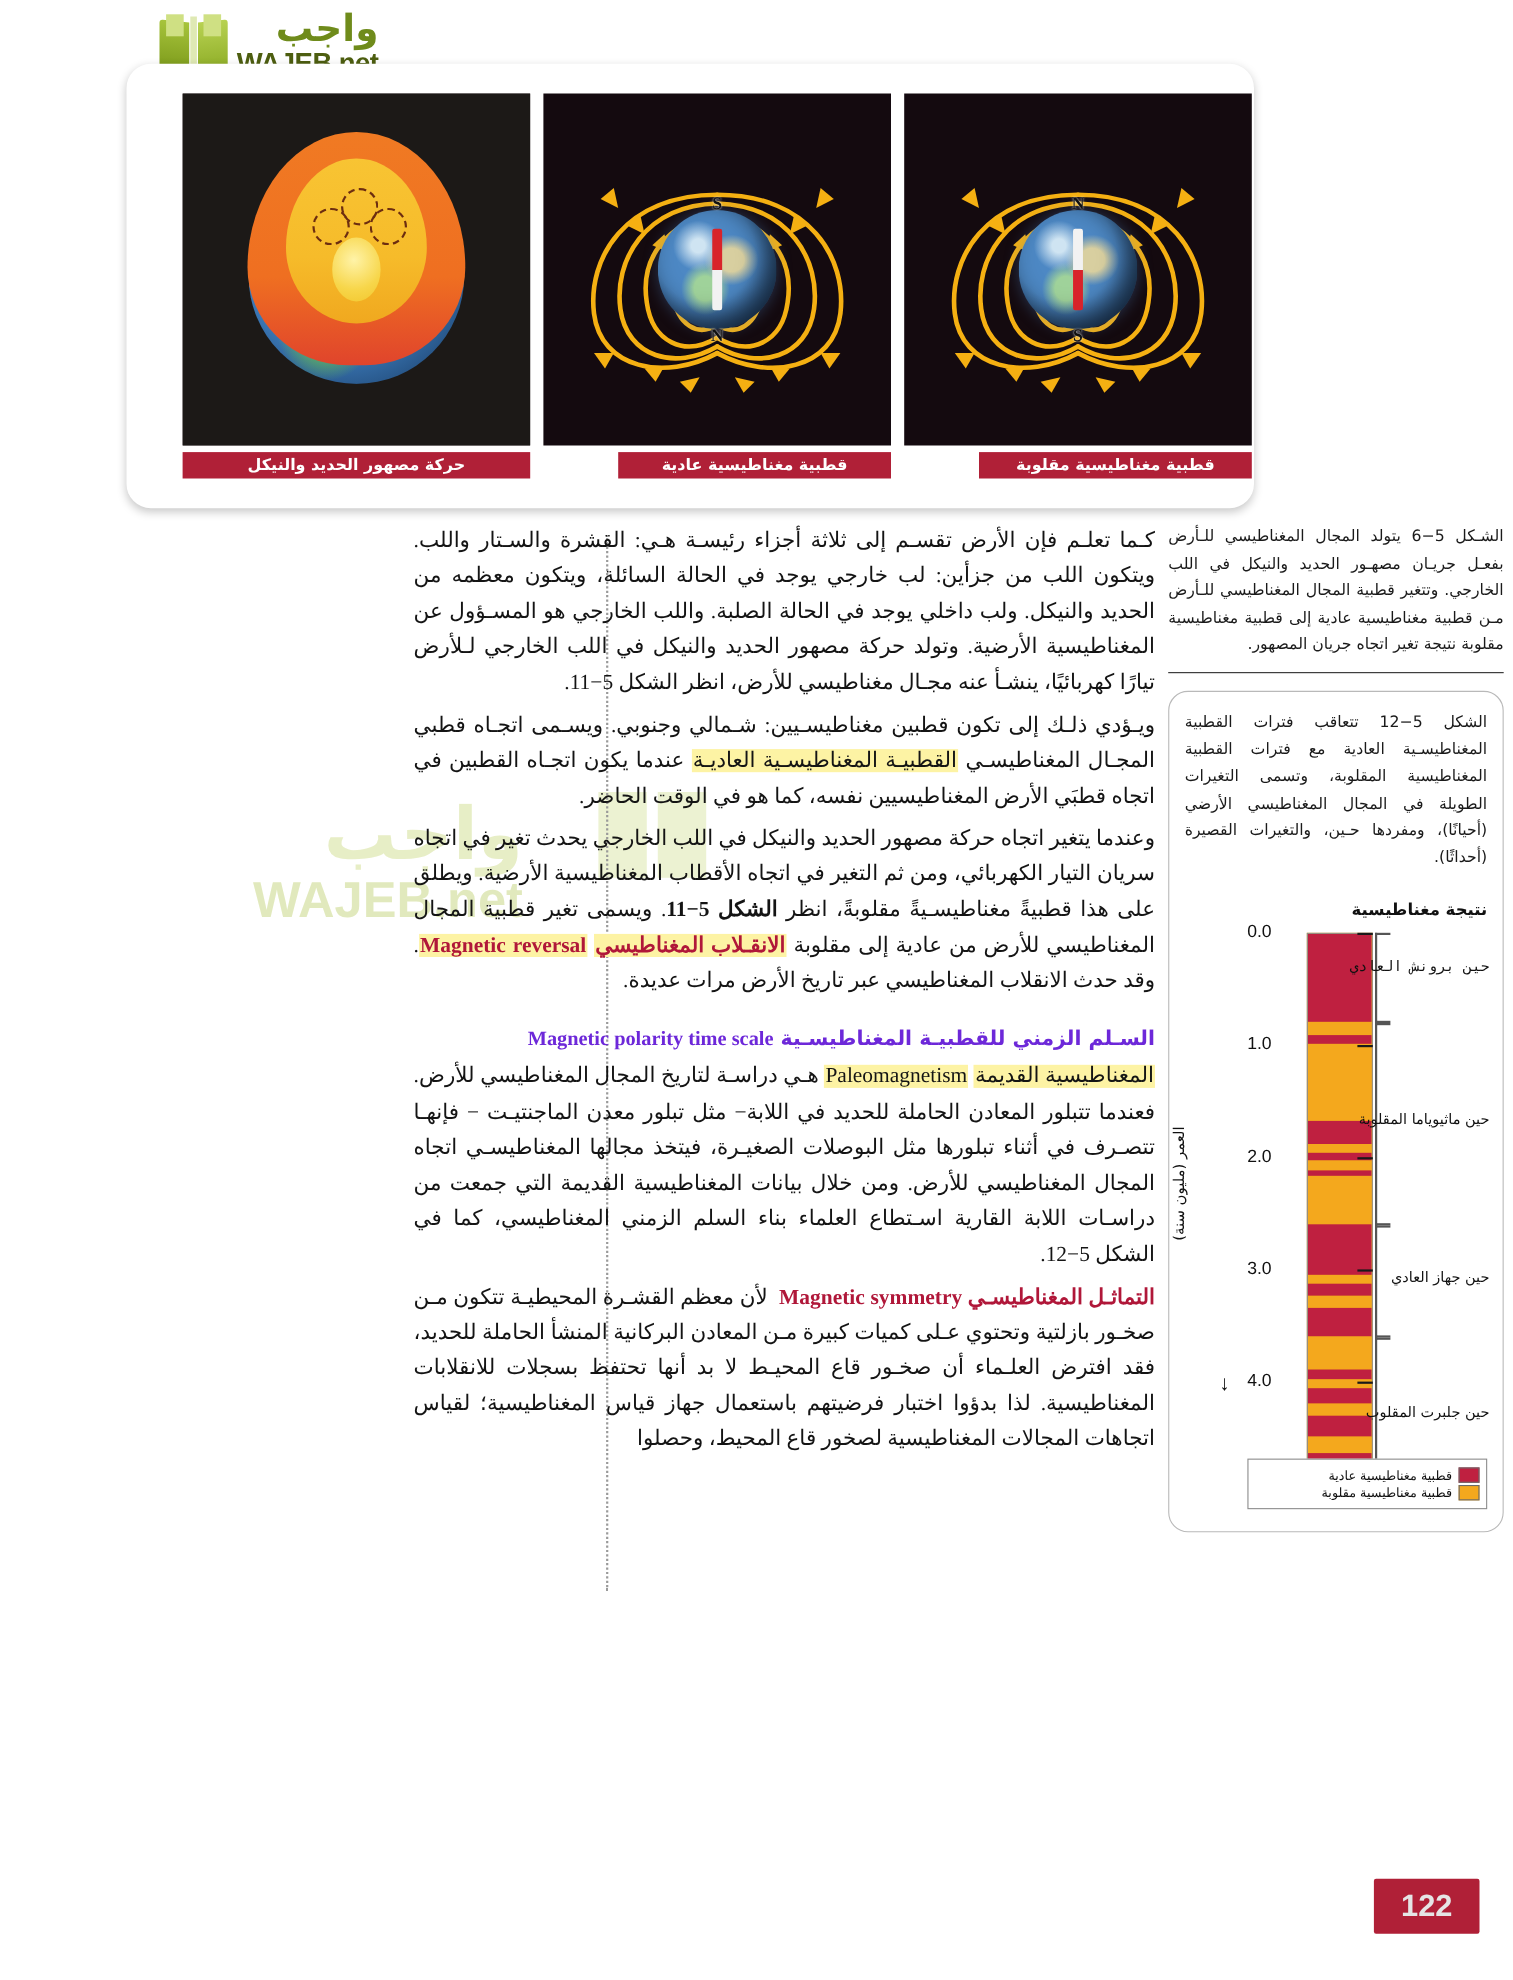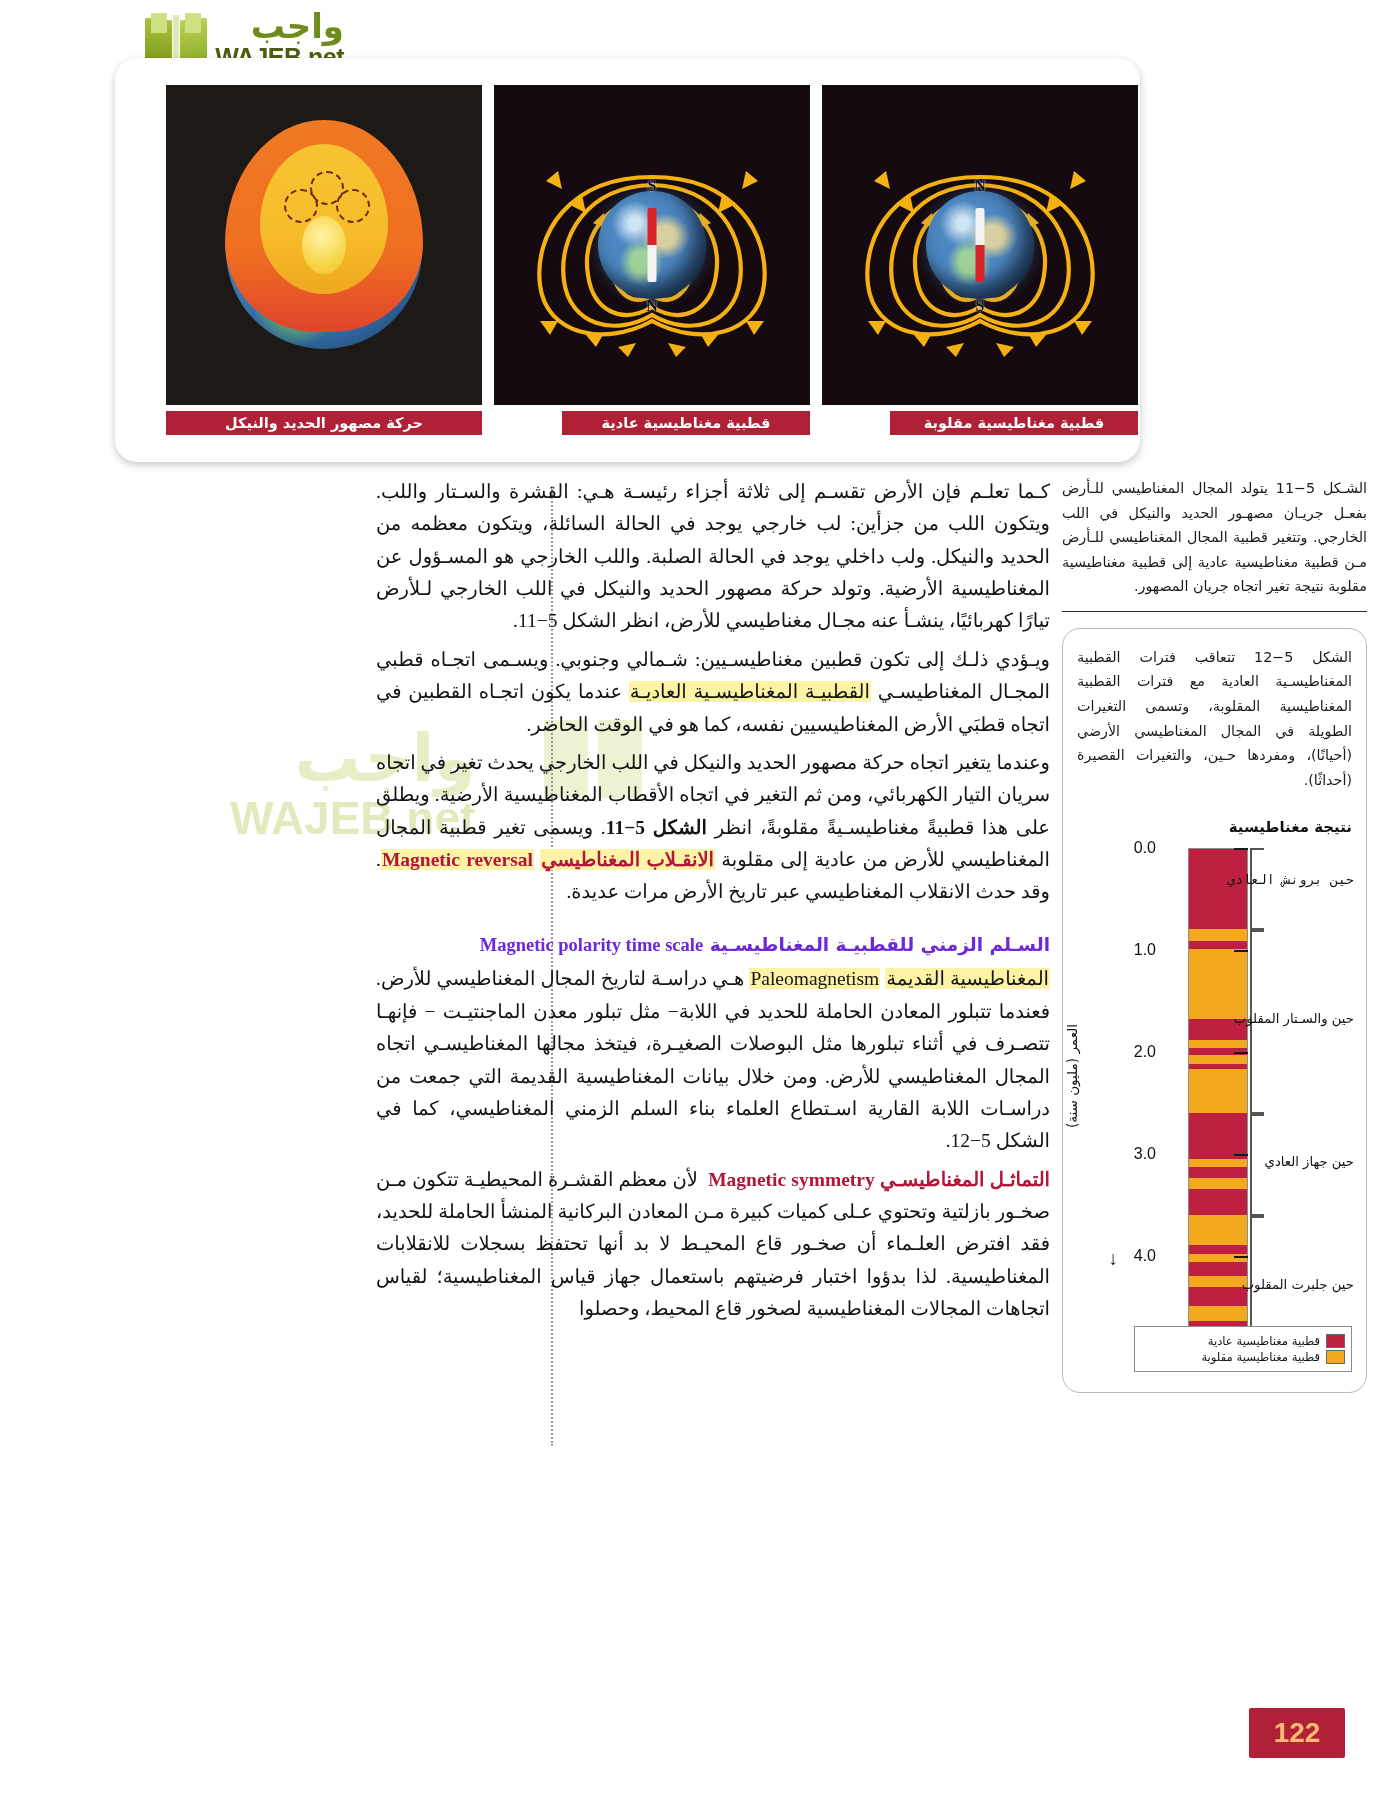--- a/index.html
+++ b/index.html
@@ -138,21 +138,21 @@
   
   .wm{position:absolute;left:230px;top:720px;opacity:.42;pointer-events:none;}
   .wm .ar{font-family:"DejaVu Sans",sans-serif;font-size:66px;font-weight:bold;color:#c8d77a;}
   .wm .en{font-family:"Liberation Sans",sans-serif;font-size:46px;font-weight:bold;color:#b9cc63;margin-top:-6px;}
   .wm2{position:absolute;left:540px;top:706px;width:120px;height:120px;opacity:.45;pointer-events:none;}
   .wm2 .b{position:absolute;background:#d7e49c;}
 
   
   .pagenum{
     position:absolute;right:30px;bottom:42px;width:96px;height:50px;background:#b02037;
-    color:#fdba74;font-family:"Liberation Sans",sans-serif;font-weight:bold;font-size:28px;
+    color:#e5e5e5;font-family:"Liberation Sans",sans-serif;font-weight:bold;font-size:28px;
     display:flex;align-items:center;justify-content:center;border-radius:2px;
   }
 </style>
 </head>
 <body>
 
 <div class="page">
 
   <div class="brand">
     <div class="brand-txt">
@@ -274,21 +274,21 @@
   <div class="wm2">
     <div class="b" style="left:4px;top:14px;width:44px;height:78px;"></div>
     <div class="b" style="left:58px;top:14px;width:44px;height:78px;"></div>
   </div>
 
   <div class="sep-v"></div>
 
   <div class="rightcol">
 
     <div class="figcap">
-      <span>الشـكل 5−11 يتولد المجال المغناطيسي للـأرض بفعـل جريـان مصهـور الحديد والنيكل في اللب الخارجي. وتتغير قطبية المجال المغناطيسي للـأرض مـن قطبية مغناطيسية عادية إلى قطبية مغناطيسية مقلوبة نتيجة تغير اتجاه جريان المصهور.</span>
+      <span>الشـكل 5−6 يتولد المجال المغناطيسي للـأرض بفعـل جريـان مصهـور الحديد والنيكل في اللب الخارجي. وتتغير قطبية المجال المغناطيسي للـأرض مـن قطبية مغناطيسية عادية إلى قطبية مغناطيسية مقلوبة نتيجة تغير اتجاه جريان المصهور.</span>
     </div>
     <div class="capline"></div>
 
     <div class="cardbox">
       <div class="figcap">الشكل 5−12 تتعاقب فترات القطبية المغناطيسـية العادية مع فترات القطبية المغناطيسية المقلوبة، وتسمى التغيرات الطويلة في المجال المغناطيسي الأرضي (أحيانًا)، ومفردها حـين، والتغيرات القصيرة (أحداثًا).</div>
 
       <div class="chart">
         <div class="chart-title">نتيجة مغناطيسية</div>
 
         <div class="scalebar" id="scalebar">
@@ -329,21 +329,21 @@
             <div class="ticklbl" style="top: 306px;">3.0</div>
             <div class="tick" style="top: 408px; right: -74px;"></div>
             <div class="ticklbl" style="top: 408px;">4.0</div>
             <div class="tick" style="top: 510px; right: -74px;"></div>
             <div class="ticklbl" style="top: 510px;">5.0</div>
           </div>
         <div id="chrons">
             <div class="brace" style="right: 88px; top: 30px; height: 79.56px;"></div>
             <div class="chronlbl" style="right: -2px; top: 54px; font-family: Liberation Mono, monospace;">حين برونش العادي</div>
             <div class="brace" style="right: 88px; top: 109.56px; height: 183.6px;"></div>
-            <div class="chronlbl" style="right: -2px; top: 192.36px;">حين والسـتار المقلوب</div>
+            <div class="chronlbl" style="right: -2px; top: 192.36px;">حين ماثيوياما المقلوبة</div>
             <div class="brace" style="right: 88px; top: 293.16px; height: 102px;"></div>
             <div class="chronlbl" style="right: -2px; top: 335.16px;">حين جهاز العادي</div>
             <div class="brace" style="right: 88px; top: 395.16px; height: 144.84px;"></div>
             <div class="chronlbl" style="right: -2px; top: 458.58px;">حين جلبرت المقلوب</div>
           </div>
 
         <div class="ylabel">العمر (مليون سنة)</div>
         <div class="yarrow">↓</div>
 
         <div class="legend">

